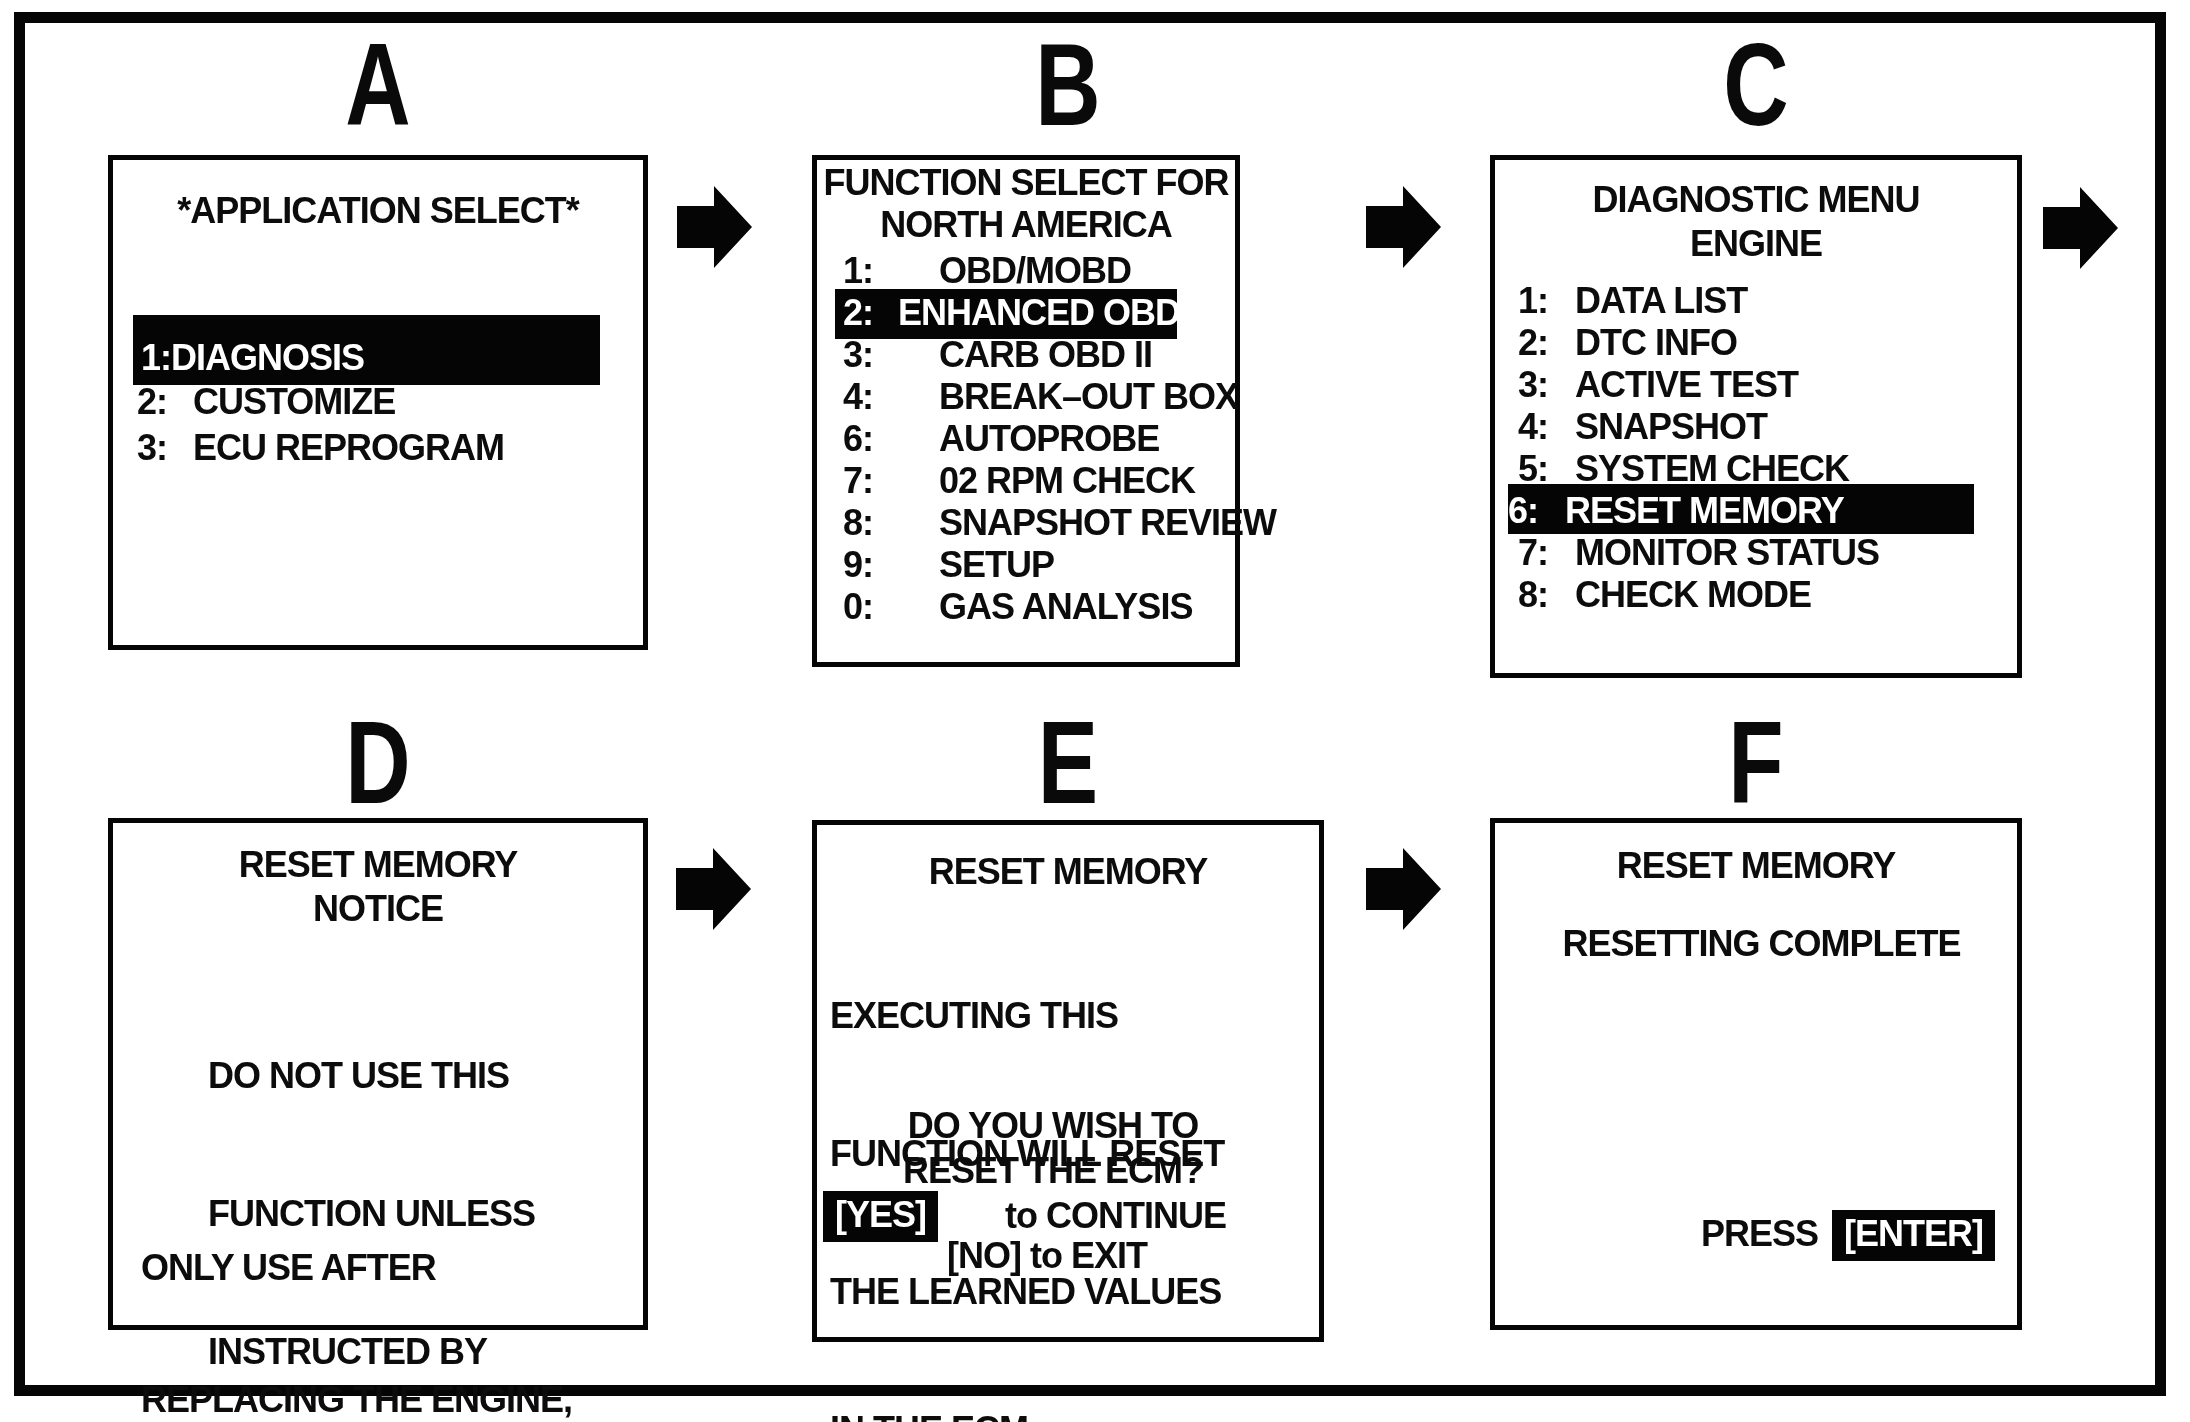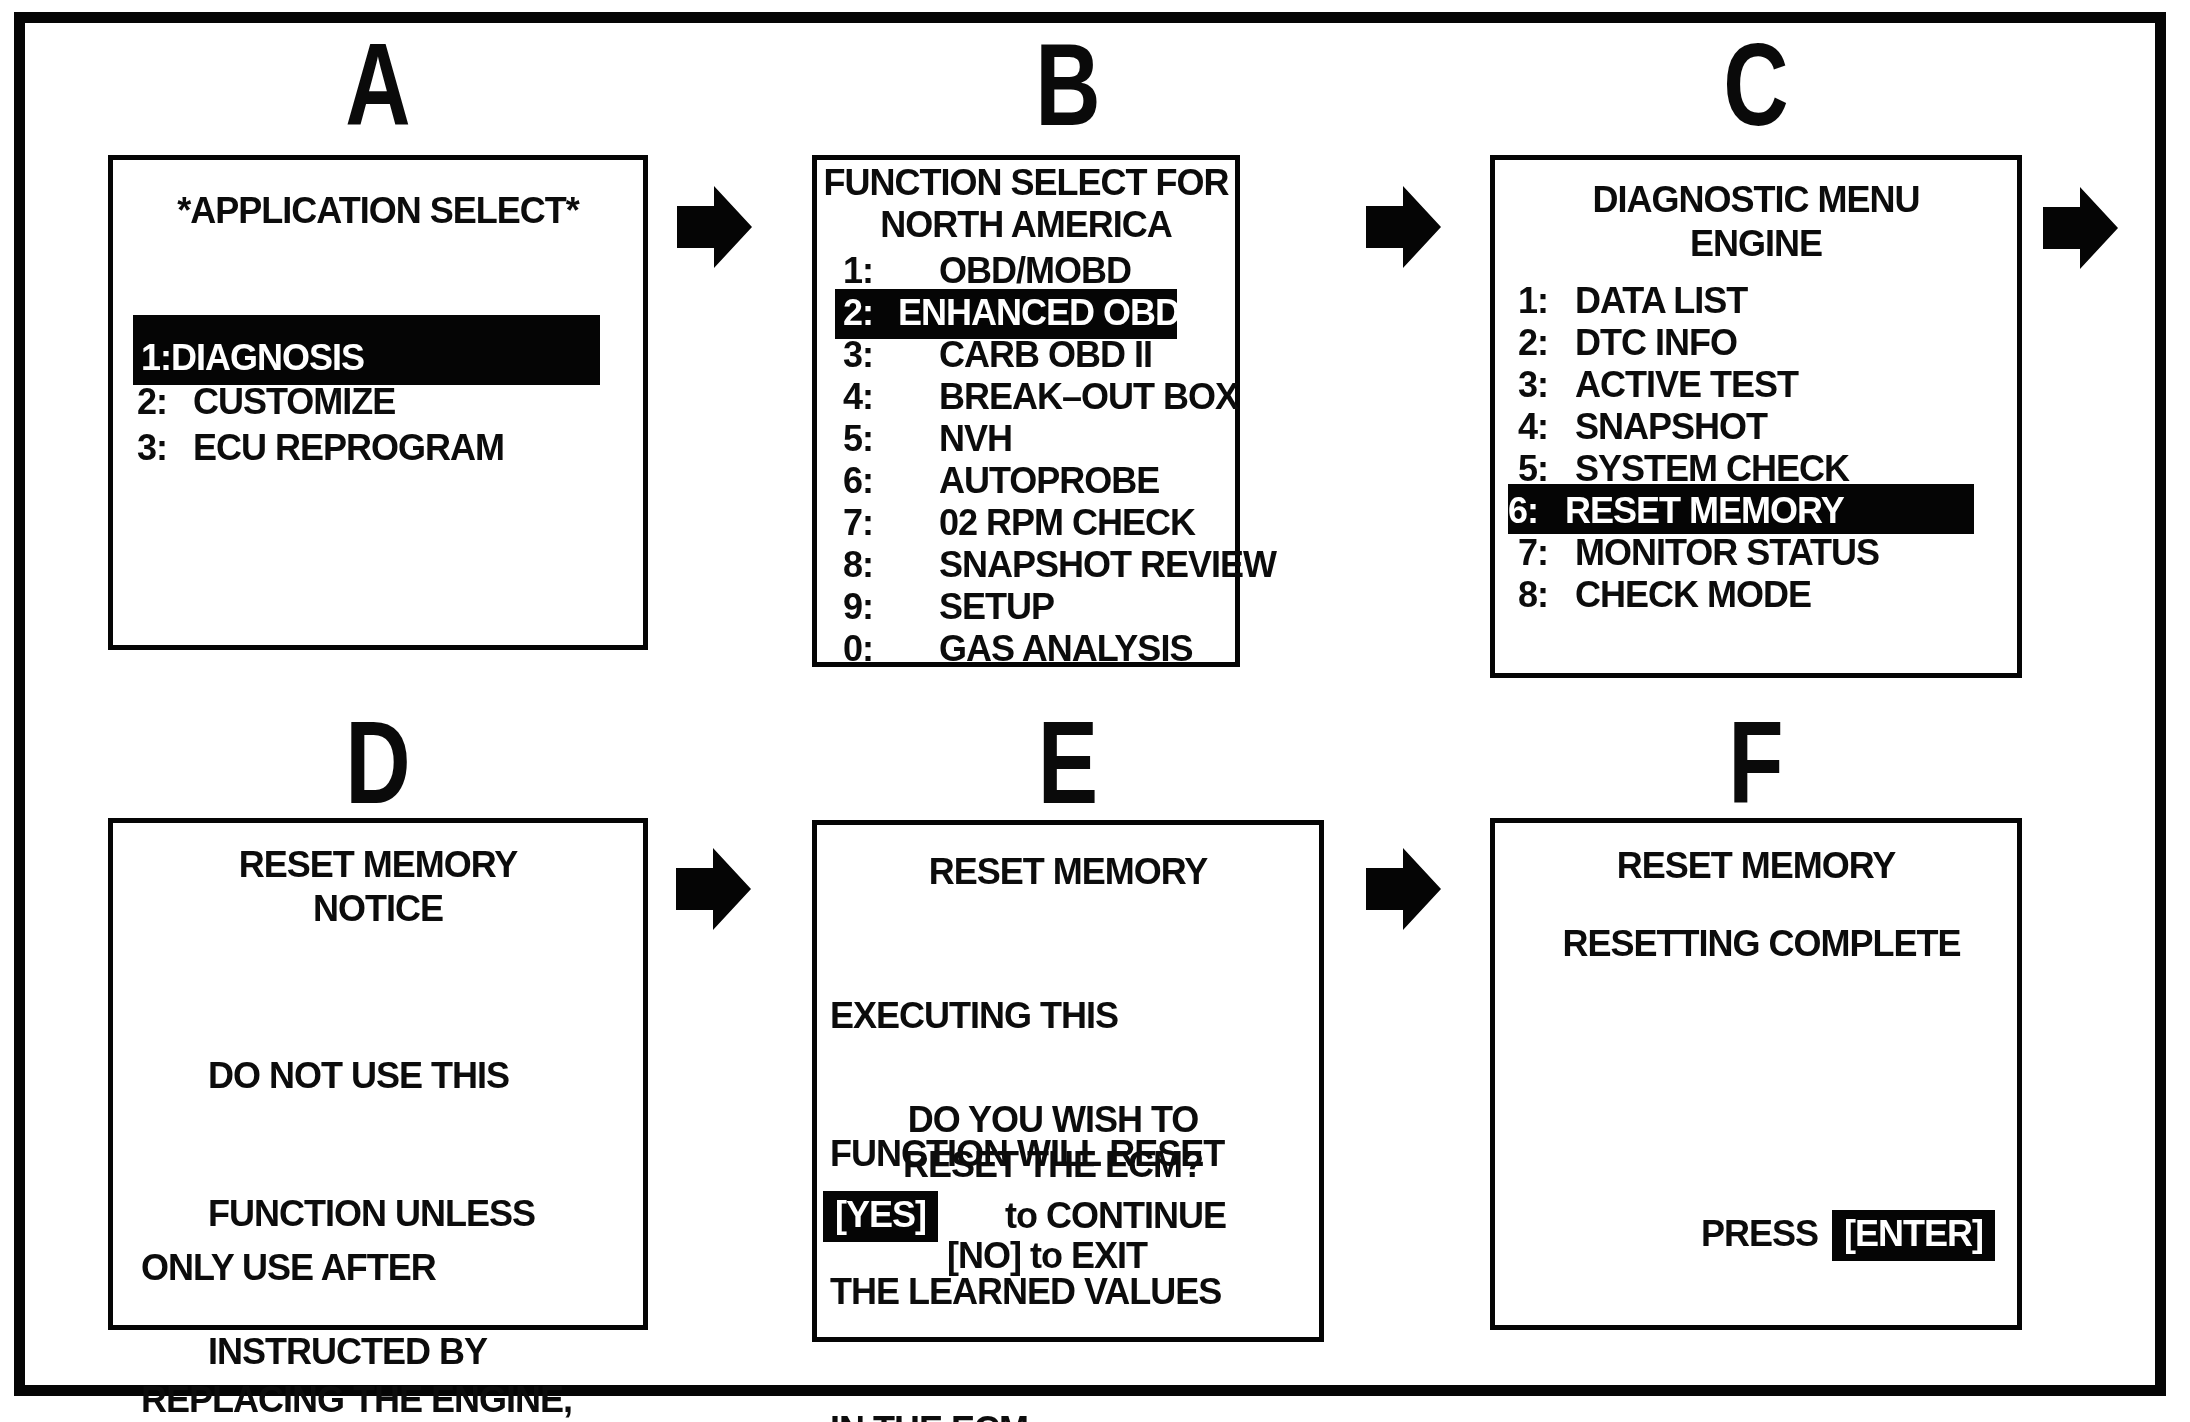--- a/index.html
+++ b/index.html
@@ -56,21 +56,21 @@
   #boxC .num{width:57px;}
 
   
   #boxD .scr-title{top:20px;line-height:44px;}
   #boxD .para1{position:absolute;top:138px;left:95px;line-height:46px;white-space:pre;}
   #boxD .para2{position:absolute;top:335px;left:28px;line-height:44px;white-space:pre;}
 
   
   #boxE .scr-title{top:26px;}
   #boxE .body{position:absolute;top:76px;left:13px;line-height:46px;white-space:pre;}
-  #boxE .prompt{position:absolute;top:272px;left:0;right:30px;text-align:center;line-height:45px;}
+  #boxE .prompt{position:absolute;top:278px;left:0;right:30px;text-align:center;line-height:45px;}
   #boxE .yes-line{position:absolute;top:366px;left:0;right:0;height:52px;}
   #boxE .yes-key{position:absolute;left:6px;top:0;}
   #boxE .yes-suffix{position:absolute;left:188px;top:4px;white-space:pre;}
   #boxE .no-line{position:absolute;top:410px;left:130px;white-space:pre;}
 
   
   #boxF .scr-title{top:22px;}
   #boxF .status{position:absolute;top:100px;left:0;right:0;text-align:center;margin-left:11px;}
   #boxF .press-line{position:absolute;bottom:22px;right:22px;text-align:center;white-space:pre;}
   #boxF .press-line .ehl{margin-left:14px;}
@@ -116,21 +116,20 @@
   <div class="box" id="boxB" style="left:812px;top:155px;width:428px;height:512px">
     <div class="scr-title">
       <div>FUNCTION SELECT FOR</div>
       <div>NORTH AMERICA</div>
     </div>
     <div class="menu">
       <div class="mi"><span class="num">1:</span><span>OBD/MOBD</span></div>
       <div class="mi hl"><span class="num">2:</span><span>ENHANCED OBD II</span></div>
       <div class="mi"><span class="num">3:</span><span>CARB OBD II</span></div>
       <div class="mi"><span class="num">4:</span><span>BREAK–OUT BOX</span></div>
-      <div class="mi"><span class="num">5:</span><span>NVH</span></div>
       <div class="mi"><span class="num">6:</span><span>AUTOPROBE</span></div>
       <div class="mi"><span class="num">7:</span><span>02 RPM CHECK</span></div>
       <div class="mi"><span class="num">8:</span><span>SNAPSHOT REVIEW</span></div>
       <div class="mi"><span class="num">9:</span><span>SETUP</span></div>
       <div class="mi"><span class="num">0:</span><span>GAS ANALYSIS</span></div>
     </div>
   </div>
 
   <div class="box" id="boxC" style="left:1490px;top:155px;width:532px;height:523px">
     <div class="scr-title">

